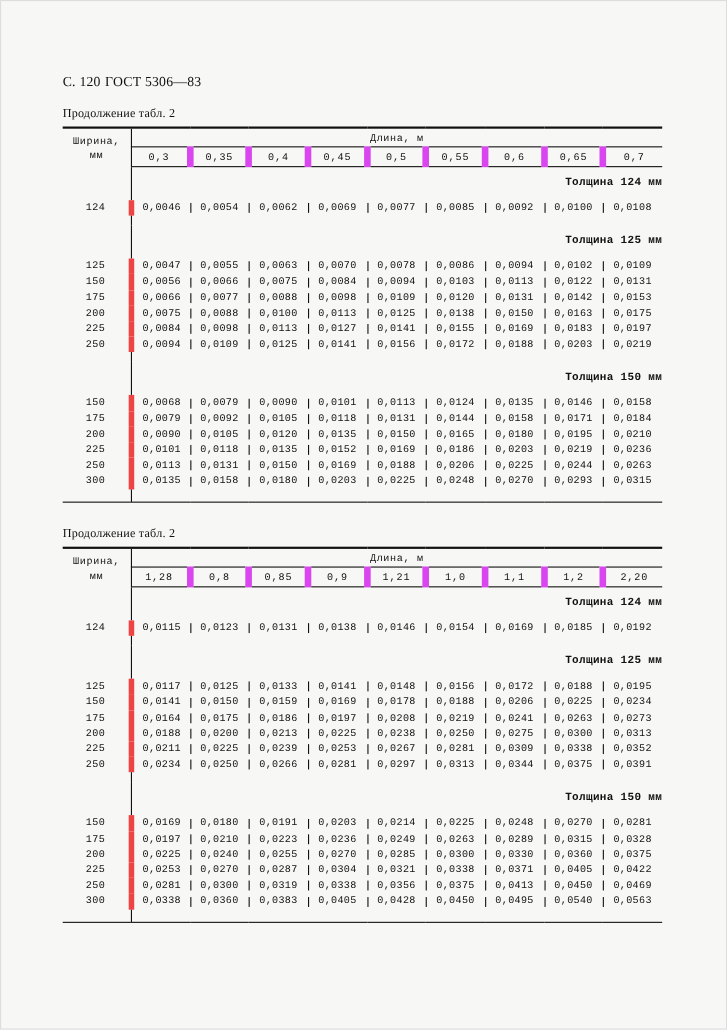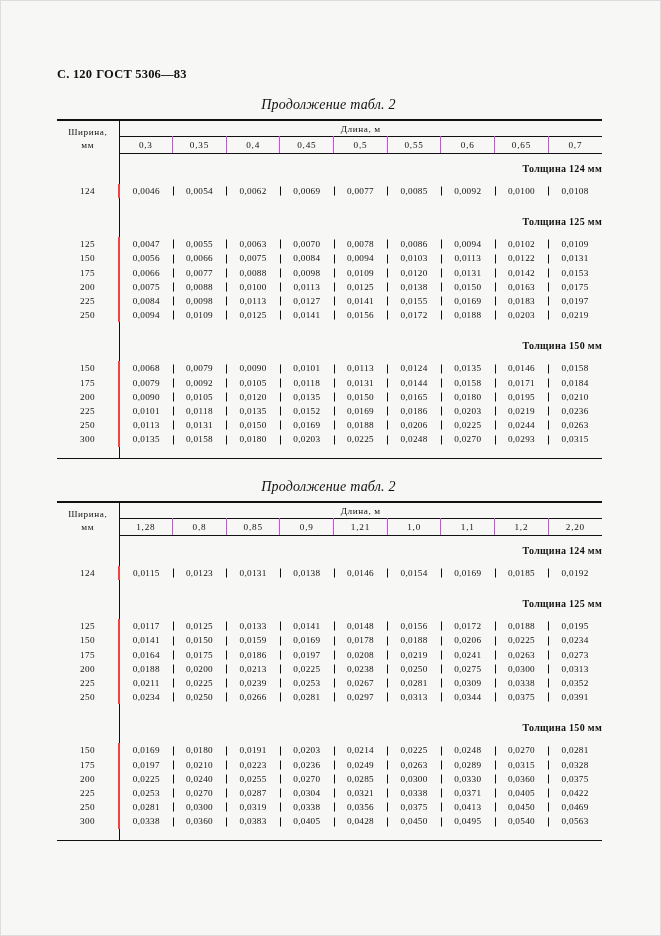--- a/index.html
+++ b/index.html
@@ -23,48 +23,48 @@
     height: 936px;
     background: #f7f7f5;
     box-sizing: border-box;
     border: 1px solid #dddddd;
   }
   .page-header {
     position: absolute;
     left: 56px;
     top: 66px;
     font-size: 12.5px;
-    font-weight: bold;
+    font-weight: normal;
     letter-spacing: 0.2px;
     white-space: nowrap;
   }
   .page-header .pg { margin-right: 4px; }
 
   .tbl-block {
     position: absolute;
     left: 56px;
     width: 545px;
   }
   #table-block-1 { top: 96px; }
   #table-block-2 { top: 478px; }
 
   .cont-note {
-    text-align: center;
-    font-style: italic;
-    font-size: 14px;
+    text-align: left;
+    font-size: 11px;
     margin-bottom: 6px;
     padding-right: 2px;
     letter-spacing: 0.2px;
   }
 
   table.gost {
     border-collapse: collapse;
     width: 545px;
     table-layout: fixed;
     font-size: 9.2px;
+    font-family: Liberation Mono, monospace;
   }
   table.gost col.w-first { width: 62px; }
 
   
   table.gost thead tr.hdr-top th {
     border-top: 2.2px solid #111;
     border-bottom: none;
     padding: 3px 0 2px 0;
     font-weight: normal;
     text-align: center;
@@ -72,39 +72,39 @@
     letter-spacing: 0.6px;
   }
   table.gost thead tr.hdr-top th.first-col {
     border-right: 1px solid #111;
     padding: 3px 0 0 0;
     line-height: 1.35;
   }
   table.gost thead tr.hdr-sub th {
     border-top: 0.9px solid #111;
     border-bottom: 1.6px solid #111;
-    border-right: 1px solid #d946ef;
+    border-right: 6px solid #d946ef;
     padding: 3px 0 3px 0;
     font-weight: normal;
     text-align: center;
     letter-spacing: 0.8px;
   }
   table.gost thead tr.hdr-sub th.last-sub { border-right: none; text-align: center; }
 
   
   table.gost tbody td {
     padding: 0;
     text-align: center;
     vertical-align: middle;
     height: 14.2px;
     line-height: 14.2px;
     letter-spacing: 0.3px;
   }
   table.gost tbody td.rowlabel {
-    border-right: 2px solid #ef4444;
+    border-right: 5px solid #ef4444;
     letter-spacing: 0.4px;
   }
   table.gost tbody td.val {
     position: relative;
   }
   table.gost tbody td.val.sep::before {
     content: "";
     position: absolute;
     left: 0;
     top: 50%;

